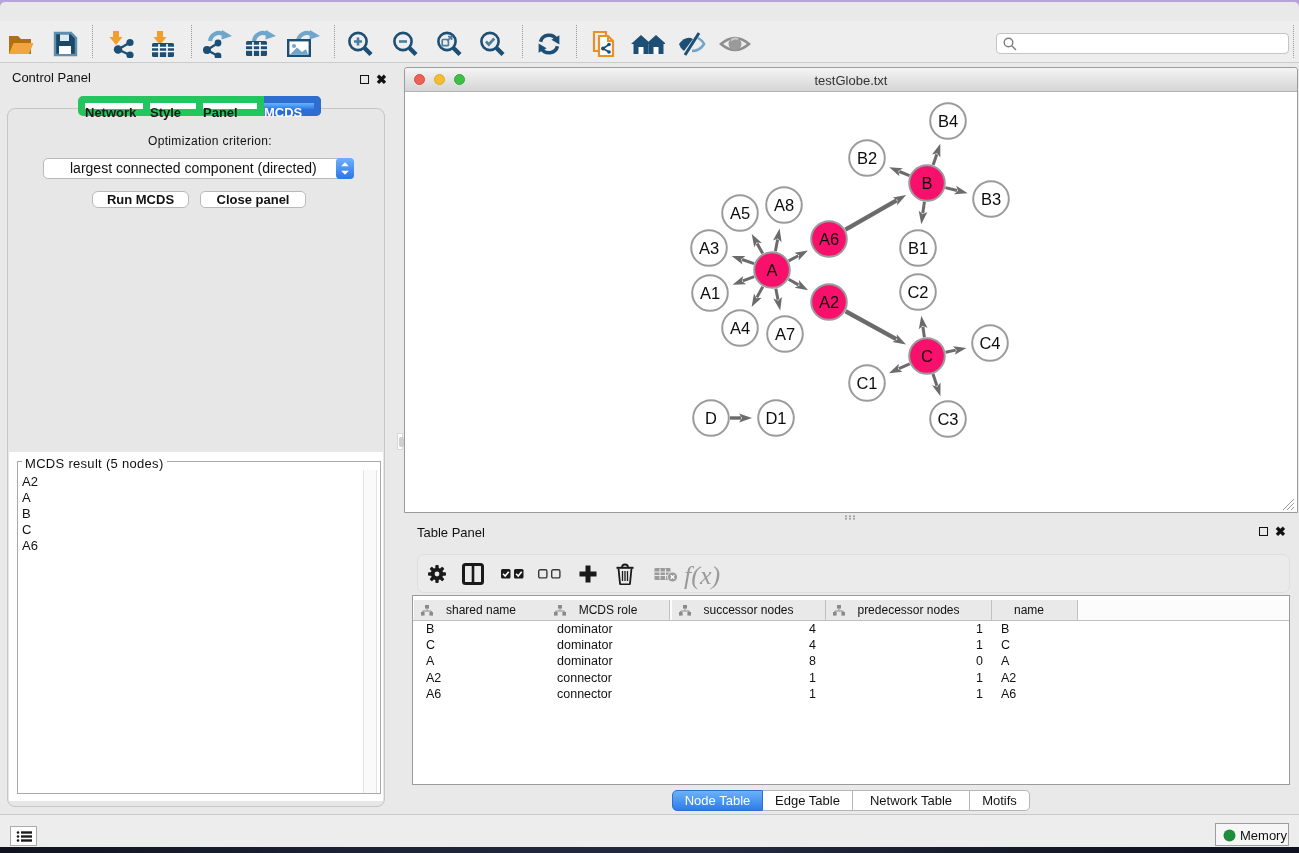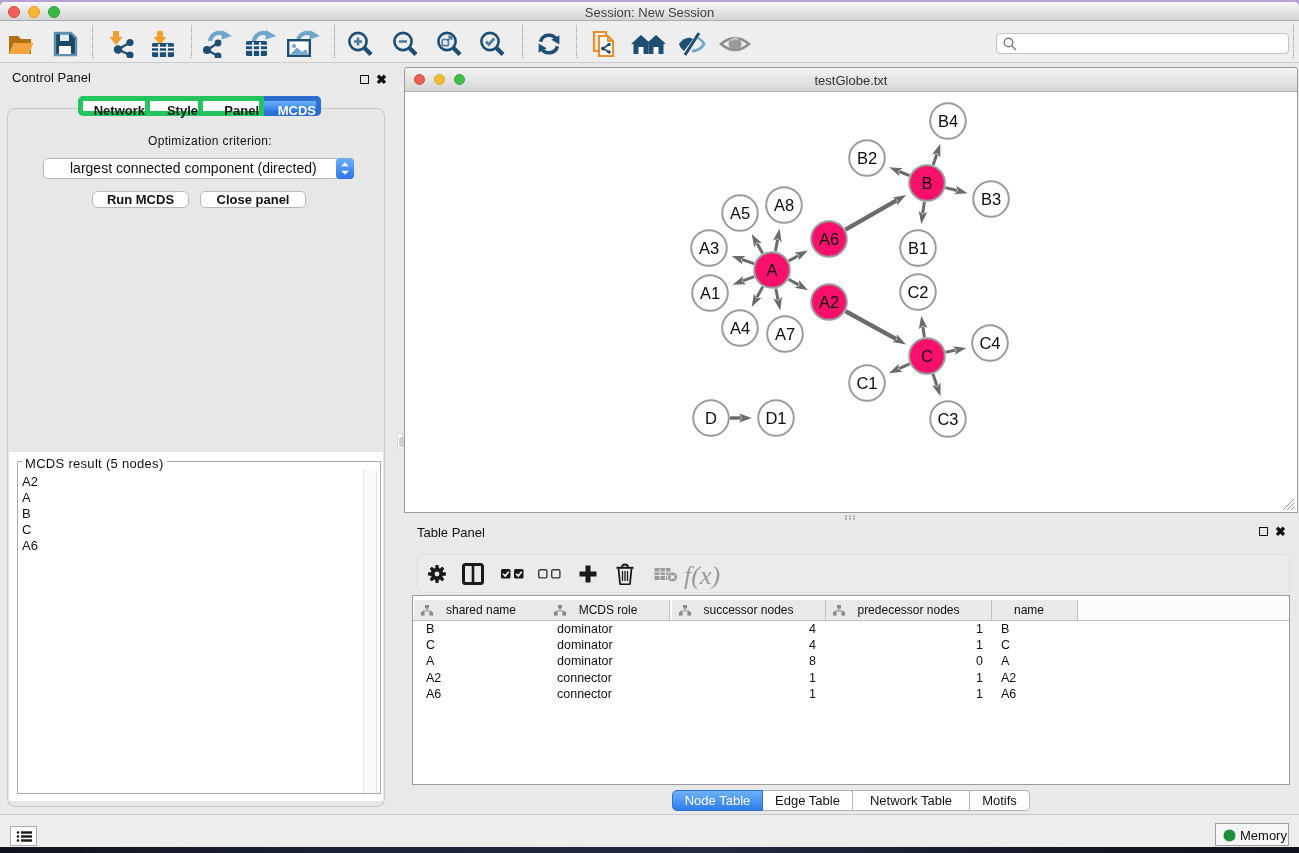--- a/index.html
+++ b/index.html
@@ -22,22 +22,22 @@
 .sep { position:absolute; top:4px; height:33px; border-left:1px dotted #999; }
 .tbi { position:absolute; top:0; }
 #searchbox { position:absolute; left:996px; top:12px; width:293px; height:21px;
   background:#fff; border:1px solid #c4c4c4; border-radius:4px; }
 
 #cp-title { left:12px; top:68px; font-size:13px; color:#111; }
 .dock-sq { position:absolute; width:9px; height:9px; border:1.6px solid #111; }
 .dock-x { position:absolute; font-size:13px; font-weight:bold; color:#111; line-height:11px;}
 #cp-panel { left:7px; top:106px; width:378px; height:699px; background:#e7e7e7;
   border:1px solid #c6c6c6; border-radius:8px; }
-.tab { position:absolute; top:94px; height:20px; background:#fff; border:5px solid #22c55e;
-  font-size:13px; font-weight:700; color:#1a1a1a; text-align:right; line-height:19px; }
+.tab { position:absolute; top:94px; height:20px; background:#fff; border:7px solid #22c55e;
+  font-size:13px; font-weight:700; color:#1a1a1a; text-align:left; line-height:19px; }
 .tabsel { background:linear-gradient(#6cb2f9,#2d7ce9); color:#fff; border-color:#2e6ed0; }
 #opt-label { left:14px; top:132px; width:392px; text-align:center; font-size:12px; color:#111; letter-spacing:0.35px; }
 #combo { left:43px; top:156px; width:311px; height:21px; background:#fff;
   border:1px solid #b9b9b9; border-radius:5px; font-size:14px; color:#111;
   line-height:19px; padding-left:26px; }
 #combo-btn { left:336px; top:156px; width:18px; height:21px; border-radius:4px;
   background:linear-gradient(#6db1fb,#2c74ea); }
 .btn { position:absolute; top:189px; height:17px; background:#fff; border:1px solid #b9b9b9;
   border-radius:5px; font-size:13px; font-weight:700; color:#111; text-align:center; line-height:15px; }
 #result-panel { left:9px; top:450px; width:374px; height:349px; background:#fff; }
@@ -72,26 +72,20 @@
   border-top:1px solid #c9c9c9; }
 #statusicon { position:absolute; left:10px; top:11px; width:27px; height:20px;
   background:#fdfdfd; border:1px solid #ababab; }
 #membtn { position:absolute; left:1215px; top:8px; width:74px; height:23px;
   background:#f6f6f6; border:1px solid #9e9e9e; font-size:13px; color:#111; }
 </style>
 </head>
 <body>
 <div id="stage">
   <div id="appwin" class="abs">
-    <div id="titlebar" class="abs">
-      <div class="tl" style="left:8px; background:#f2605a; border:0.5px solid #dd4a42;"></div>
-      <div class="tl" style="left:28px; background:#f4b52f; border:0.5px solid #e0a023;"></div>
-      <div class="tl" style="left:48px; background:#3ab944; border:0.5px solid #2aa435;"></div>
-      <div id="title-text">Session: New Session</div>
-    </div>
     <div id="toolbar" class="abs">
       <svg class="tbi" style="left:6px; top:9px;" width="30" height="28" viewBox="0 0 30 28">
           <path d="M3 6 h9 l3 3 h10 v15 H3 z" fill="#b06f10"></path>
           <path d="M7.5 13 h20 l-4.5 11 H3 z" fill="#f2a43e"></path>
         </svg>
         <svg class="tbi" style="left:51px; top:9px;" width="28" height="28" viewBox="0 0 28 28">
           <path d="M4 3 h16 l5 5 v17 H4 z" fill="#1c4866" stroke="#5e8fae" stroke-width="2.4"></path>
           <rect x="9" y="4.5" width="9" height="6.5" fill="#ddeaf2"></rect>
           <rect x="8" y="16" width="12" height="8" fill="#ffffff"></rect>
         </svg>

